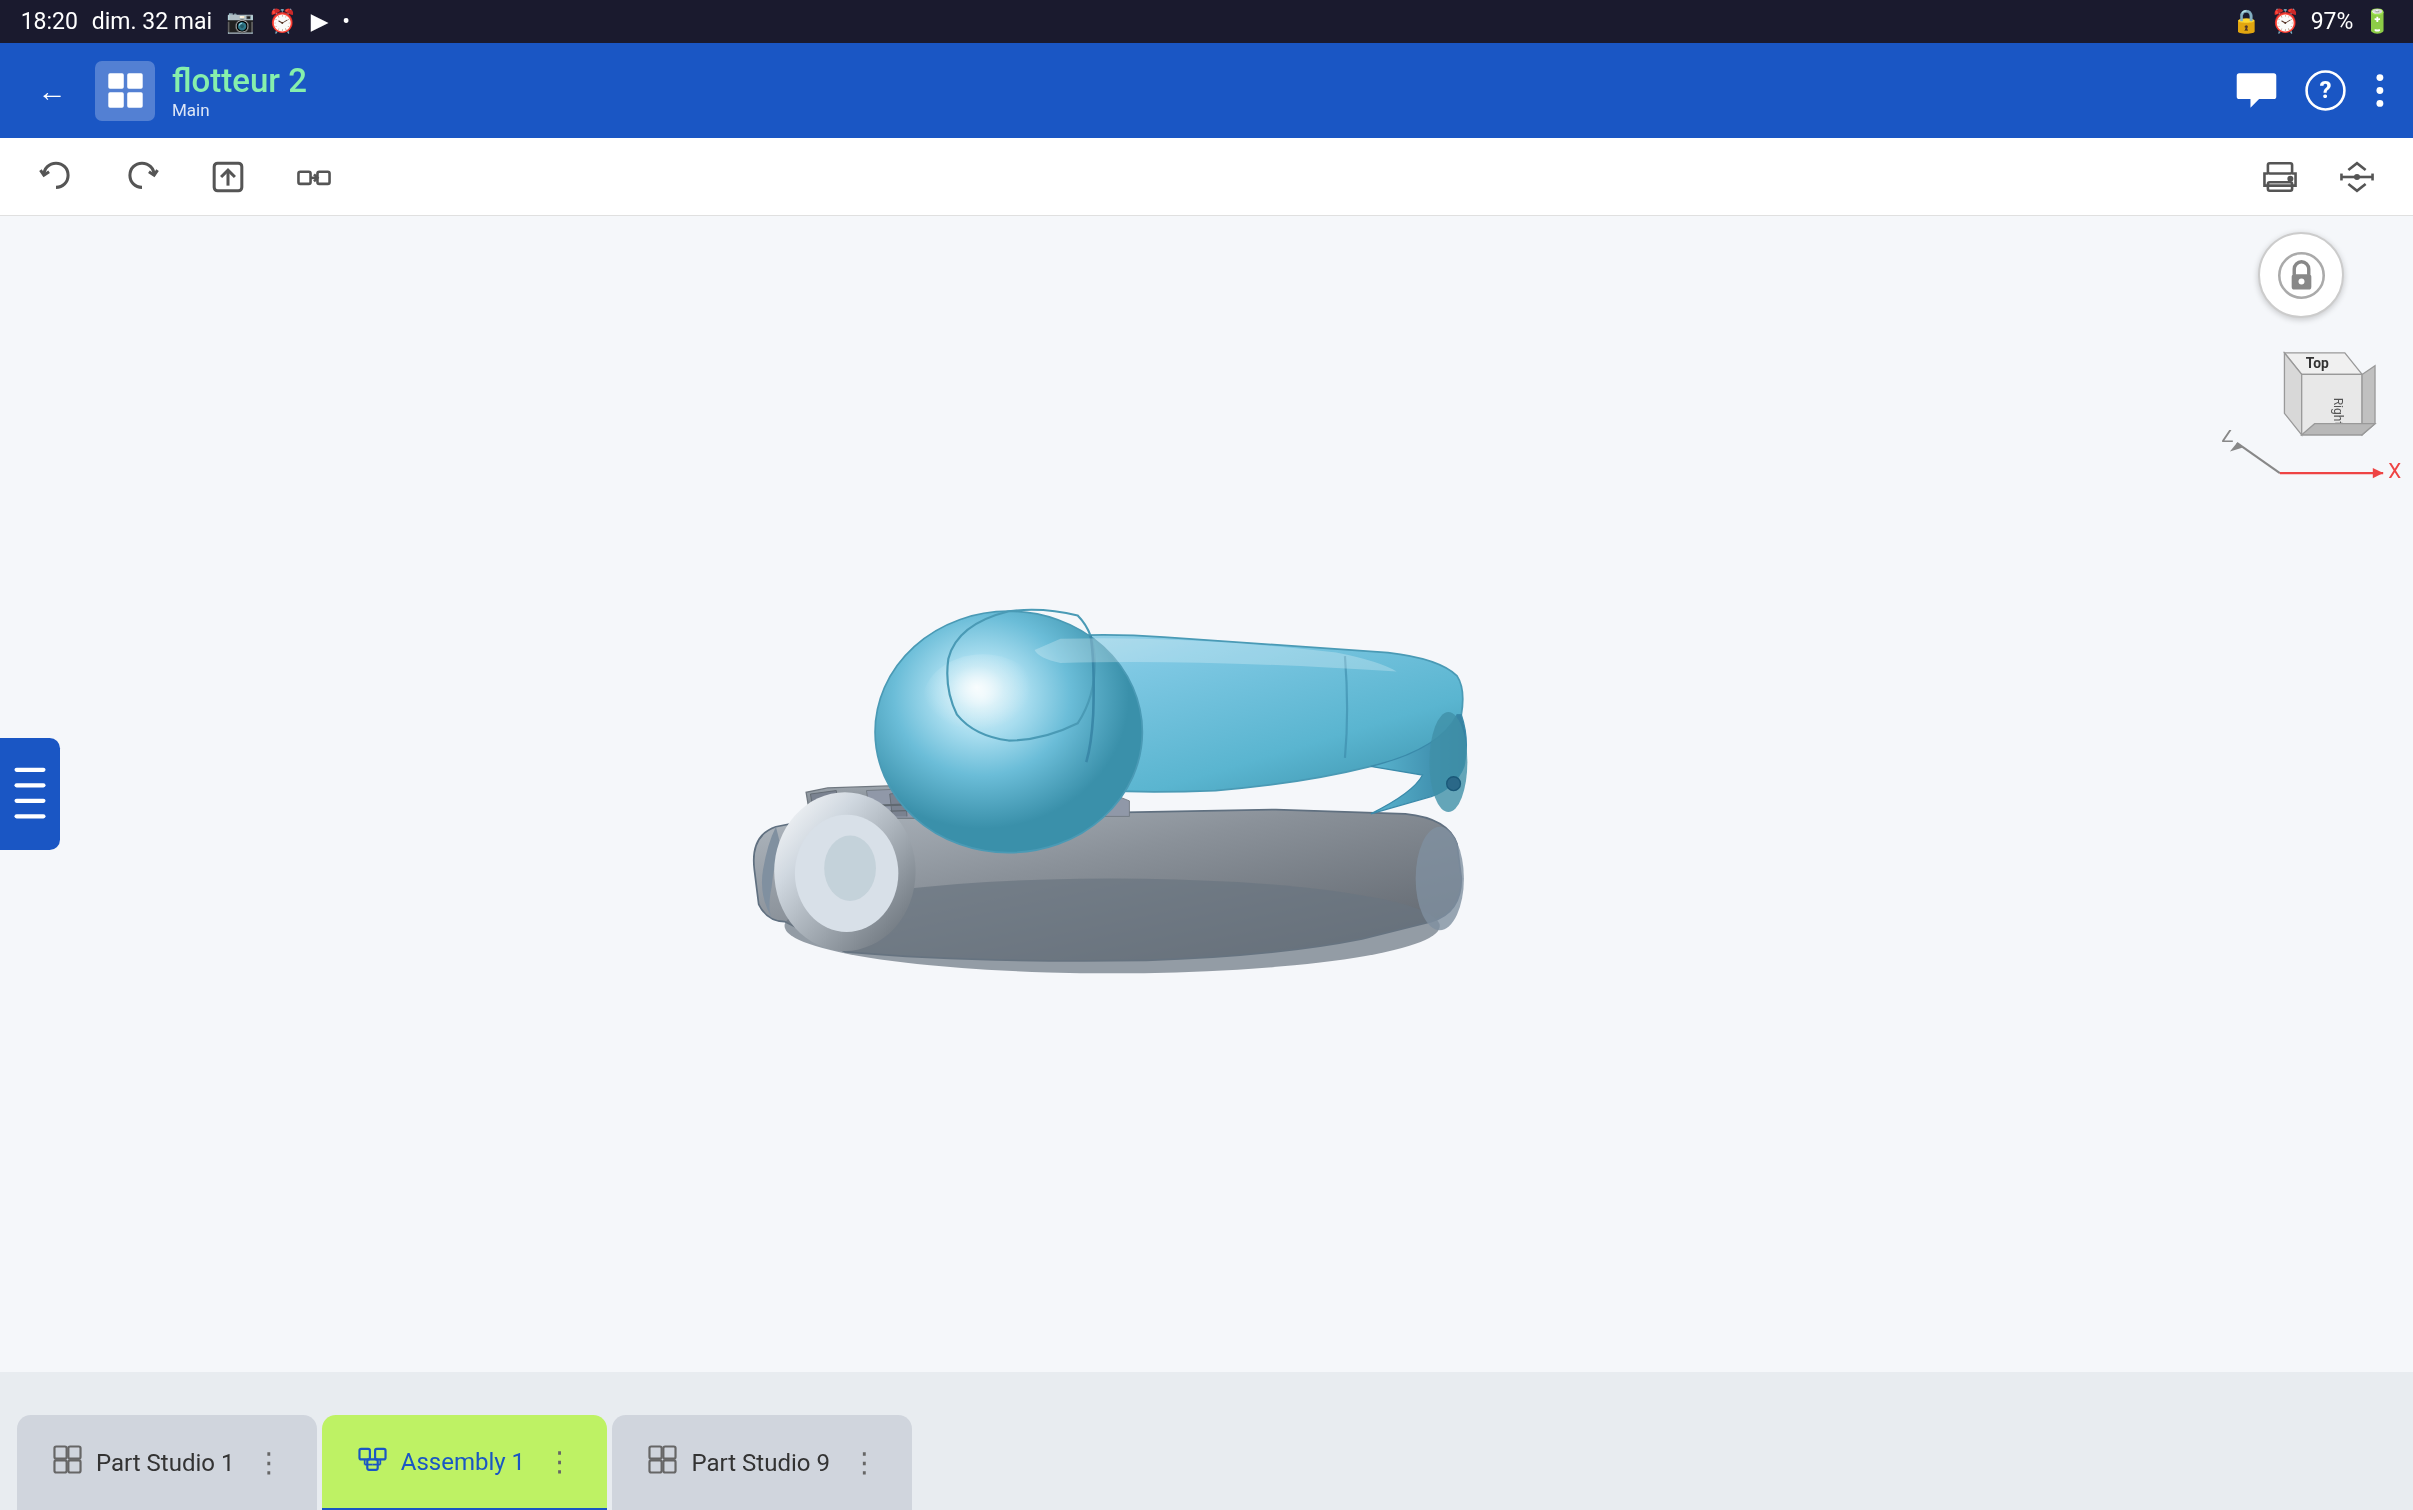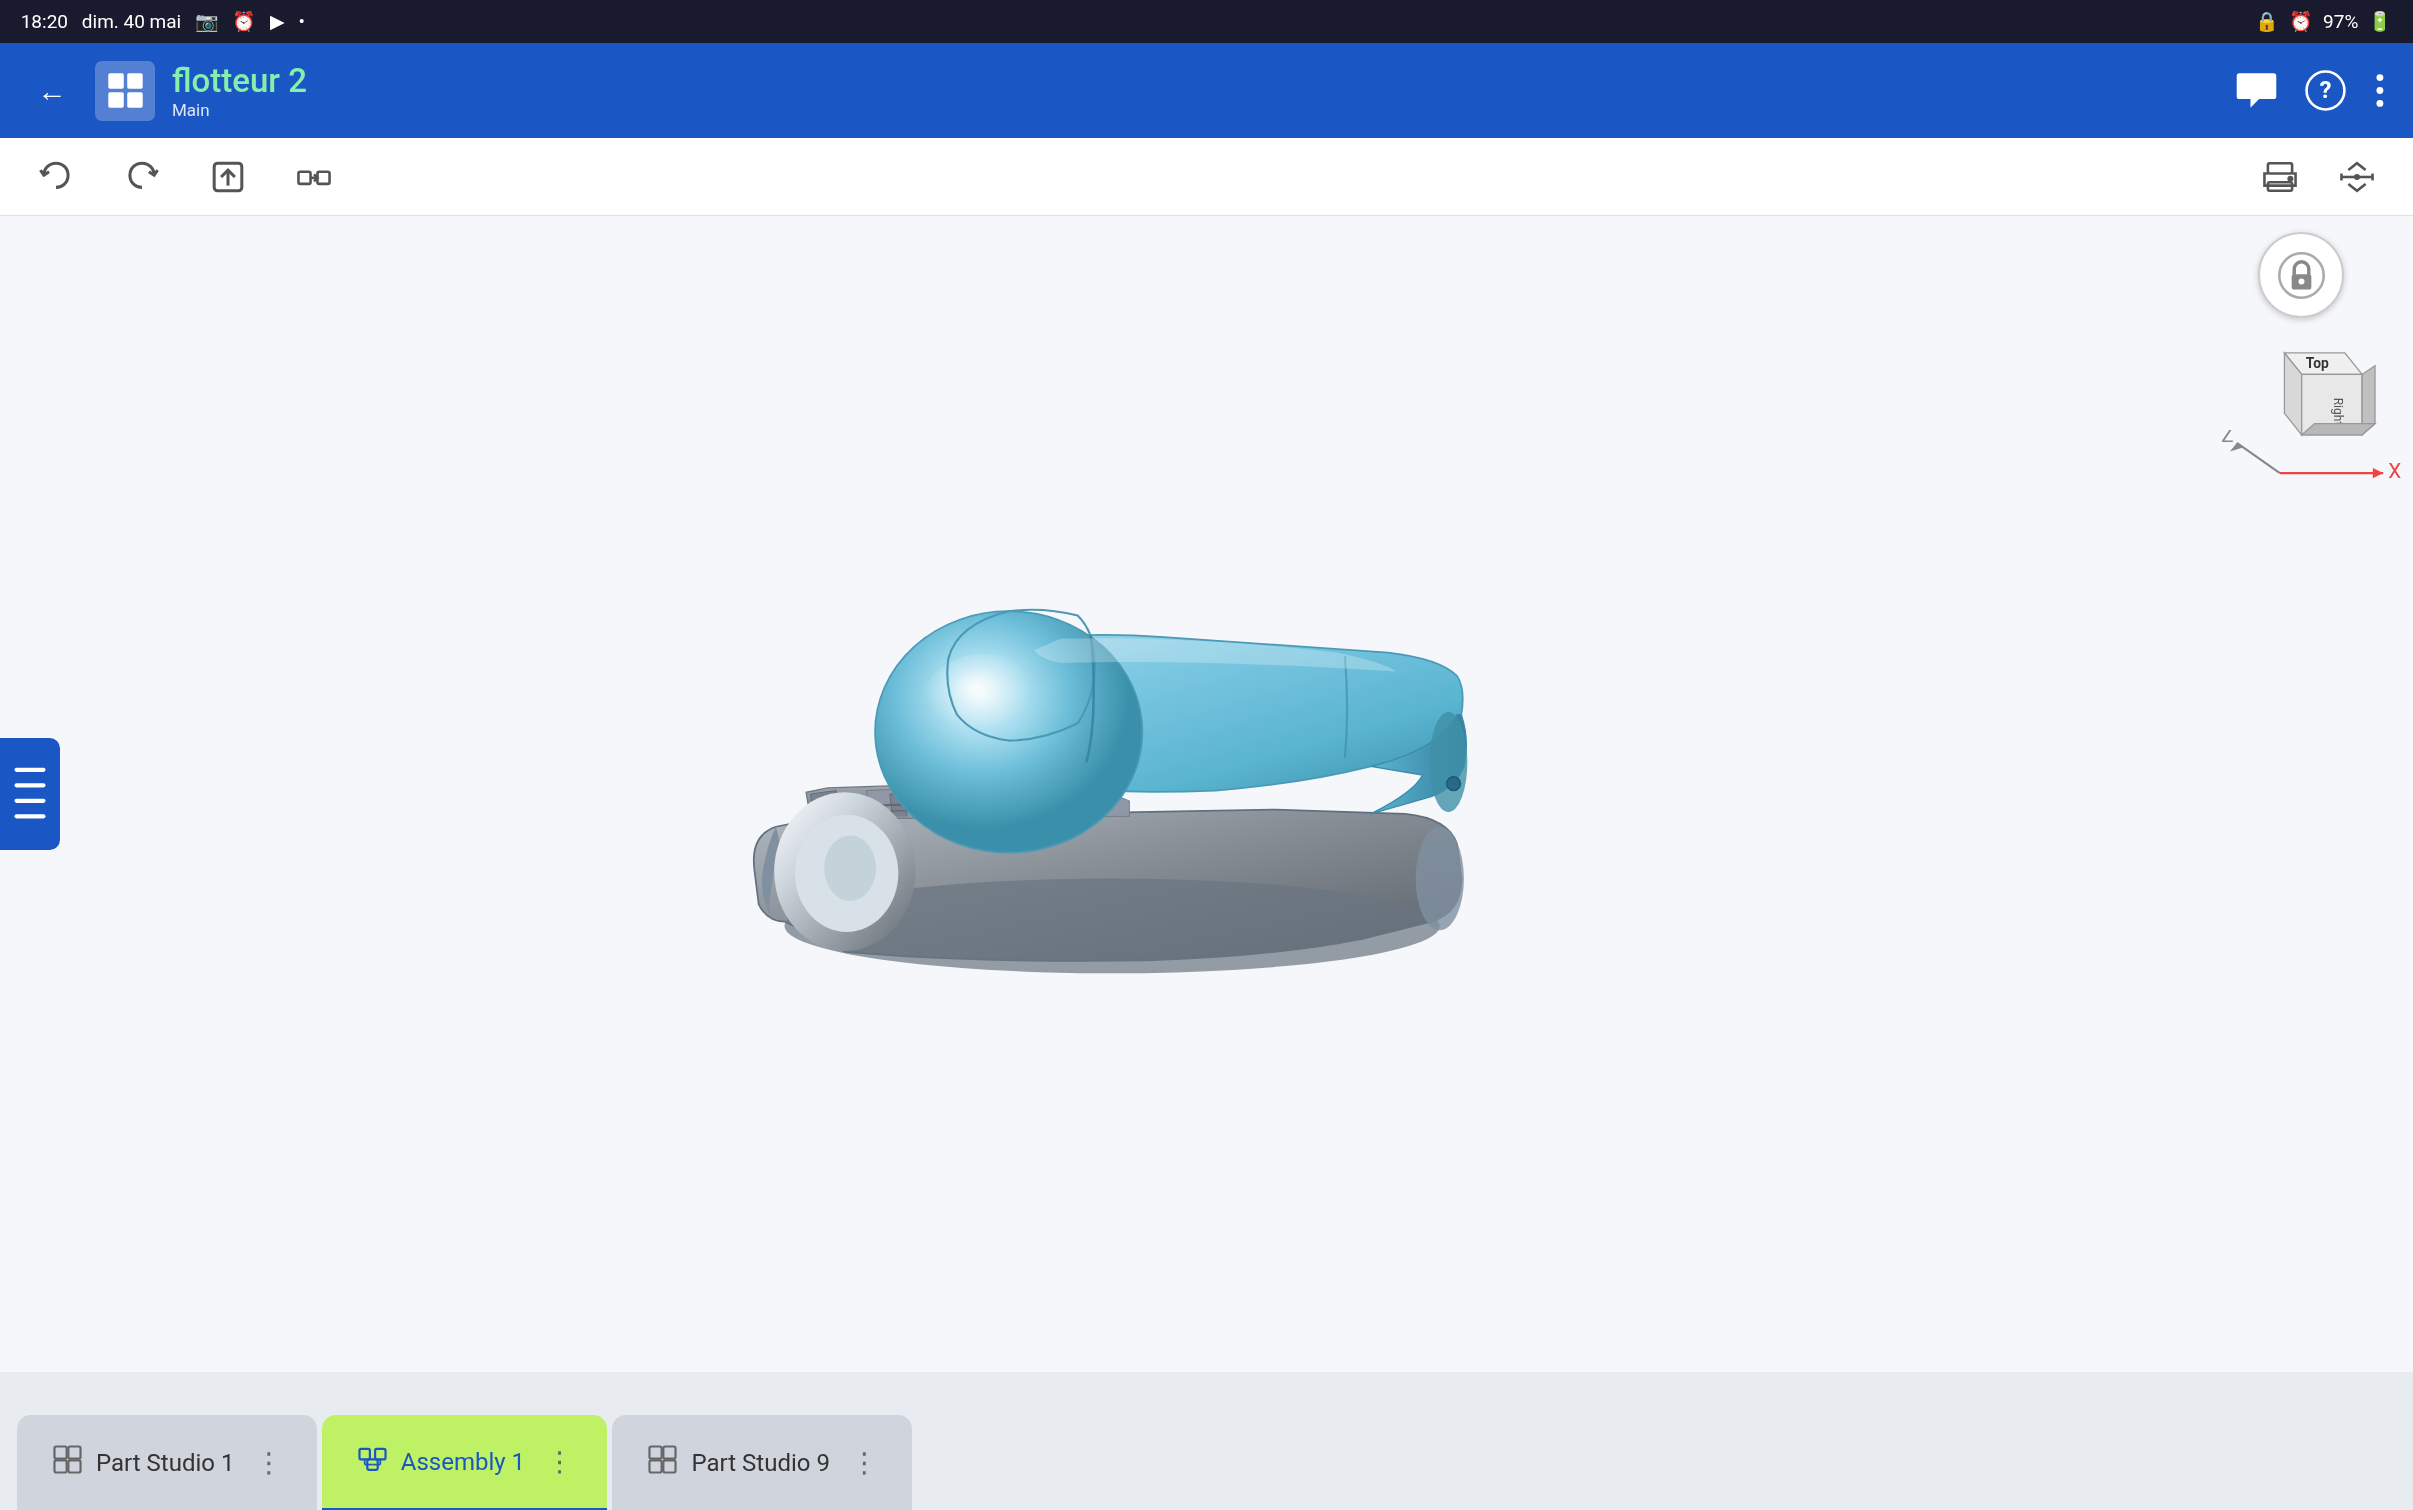--- a/index.html
+++ b/index.html
@@ -16,21 +16,21 @@
     #status-bar {
       position: absolute;
       top: 0; left: 0; right: 0;
       height: 43px;
       background: #1a1a2e;
       display: flex;
       align-items: center;
       justify-content: space-between;
       padding: 0 20.7px;
       color: white;
-      font-size: 19px;
+      font-size: 23px;
       z-index: 100;
     }
     #status-left { display: flex; align-items: center; gap: 13.8px; }
     #status-right { display: flex; align-items: center; gap: 10.3px; }
 
     
     #app-bar {
       position: absolute;
       top: 43px; left: 0; right: 0;
       height: 95px;
@@ -199,21 +199,21 @@
       margin-left: 8.6px;
       cursor: pointer;
     }
   </style>
 </head>
 <body>
 
 <div id="status-bar">
   <div id="status-left">
     <span>18:20</span>
-    <span>dim. 40 mai</span>
+    <span>dim. 32 mai</span>
 
     <span>📷</span>
     <span>⏰</span>
     <span>▶</span>
     <span>•</span>
   </div>
   <div id="status-right">
     <span>🔒</span>
     <span>⏰</span>
     <span>97%</span>

